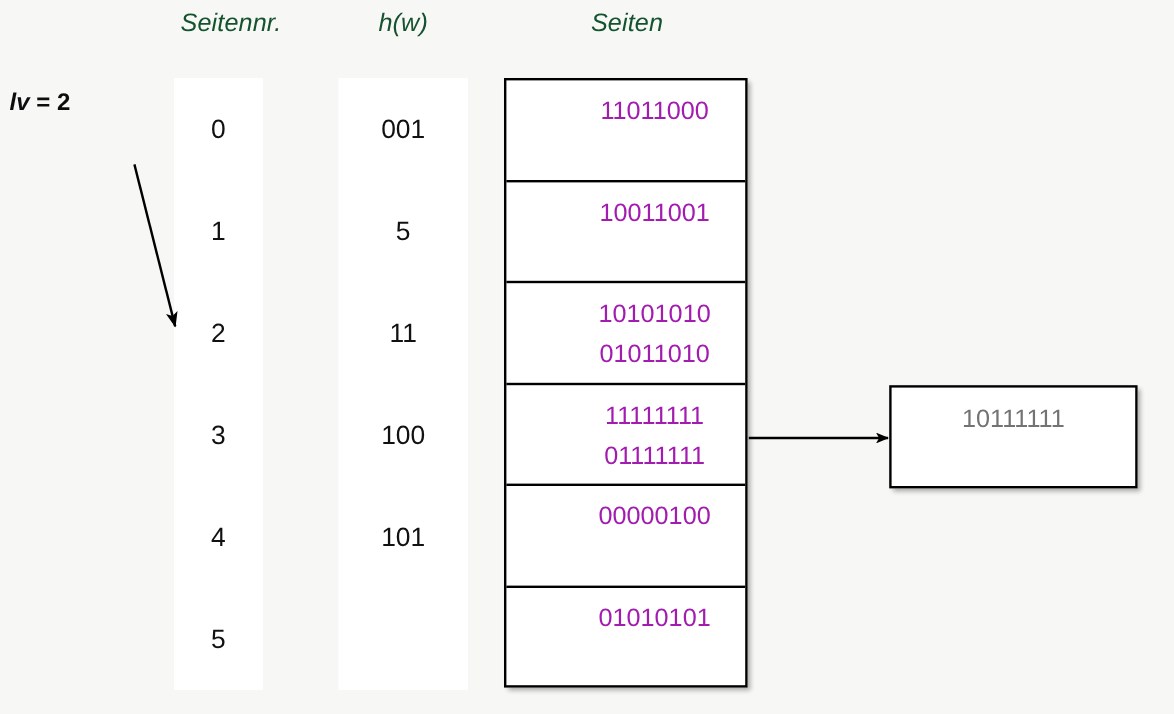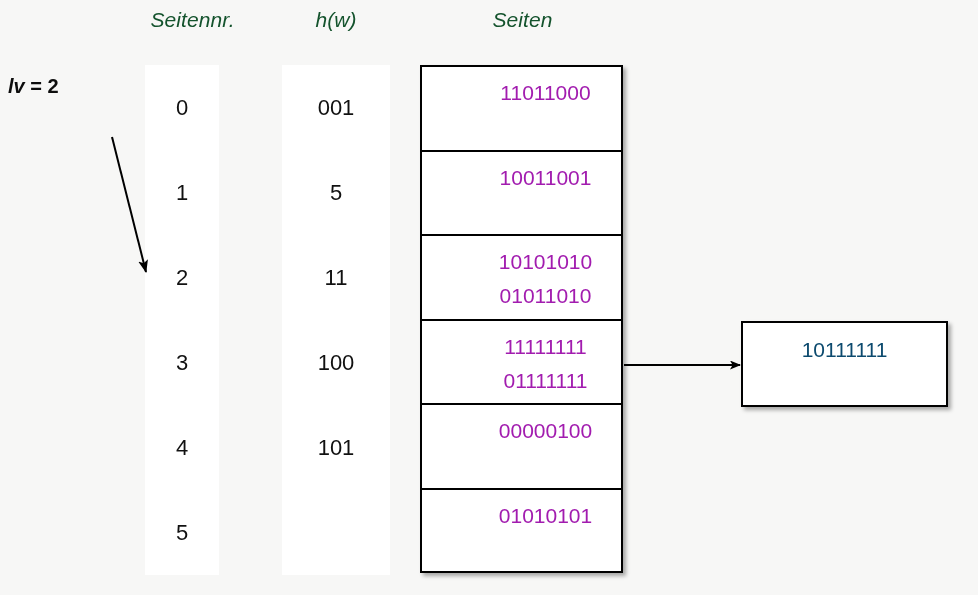--- a/index.html
+++ b/index.html
@@ -111,21 +111,21 @@
     background: #ffffff;
     border: 2px solid #000000;
     box-sizing: border-box;
     box-shadow: 3px 3px 4px rgba(0,0,0,0.33);
     padding-top: 10px;
     text-align: center;
   }
   #overflow-box .rec {
     font-size: 21px;
     line-height: 34px;
-    color: #0c4a6e;
+    color: #737373;
   }
 
   
   #arrows {
     position: absolute;
     left: 0;
     top: 0;
     width: 978px;
     height: 595px;
     pointer-events: none;

